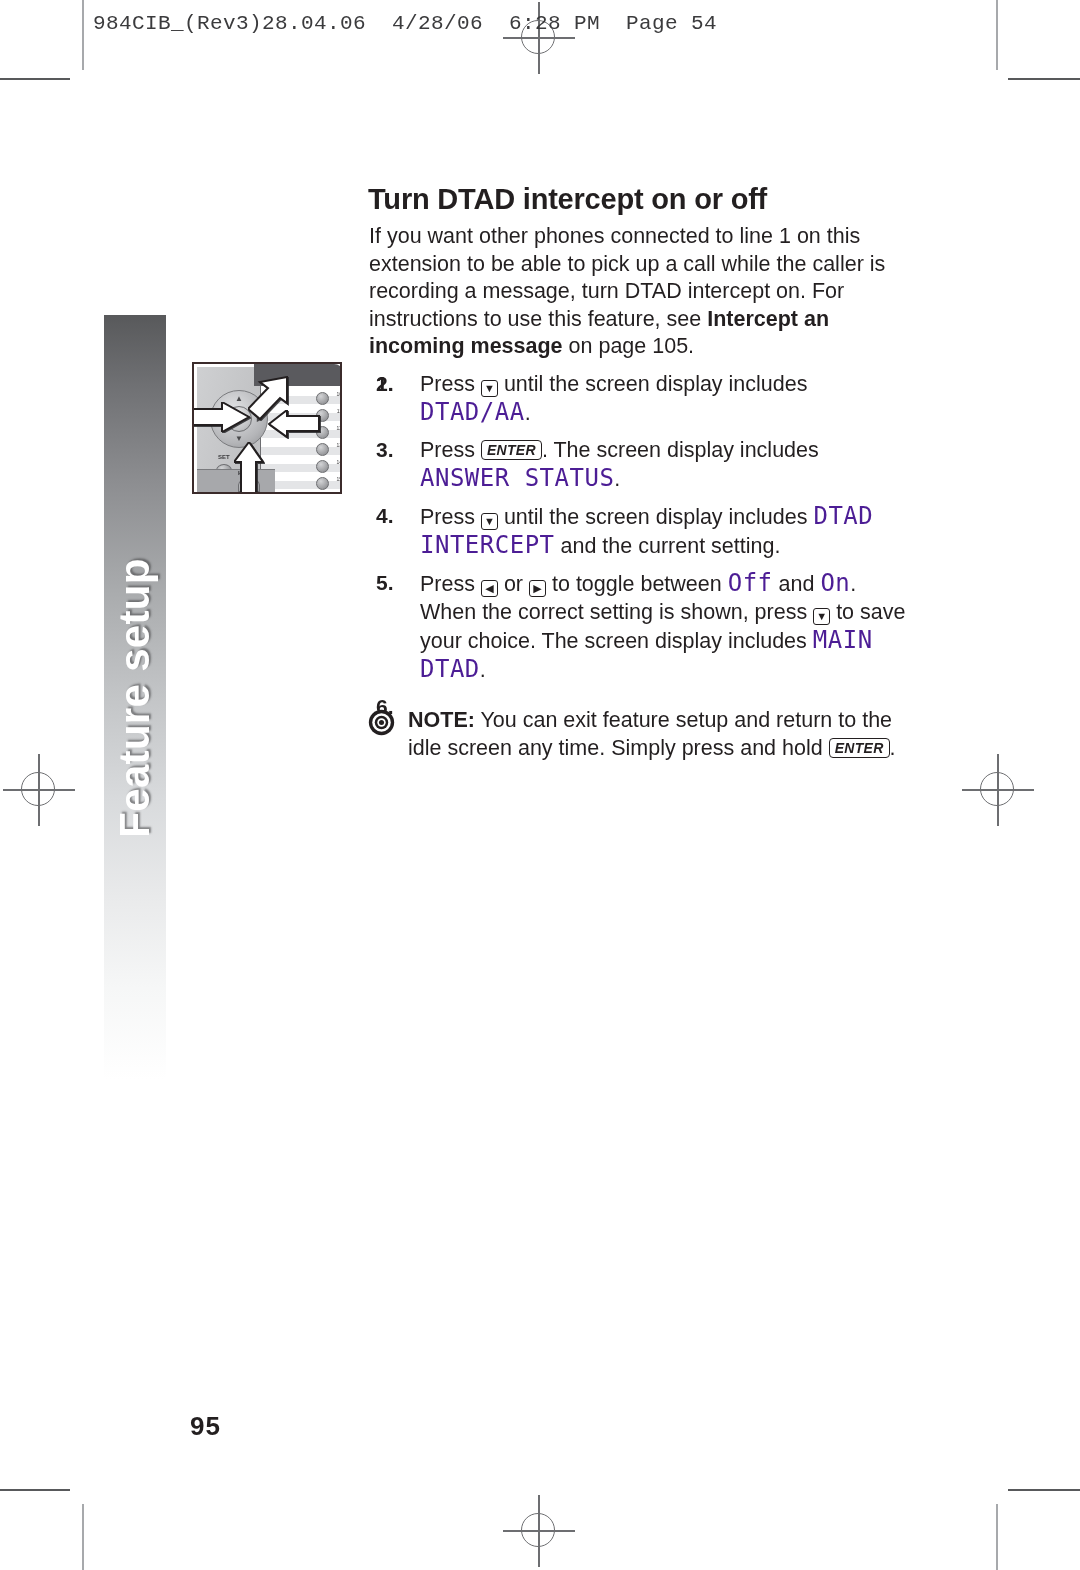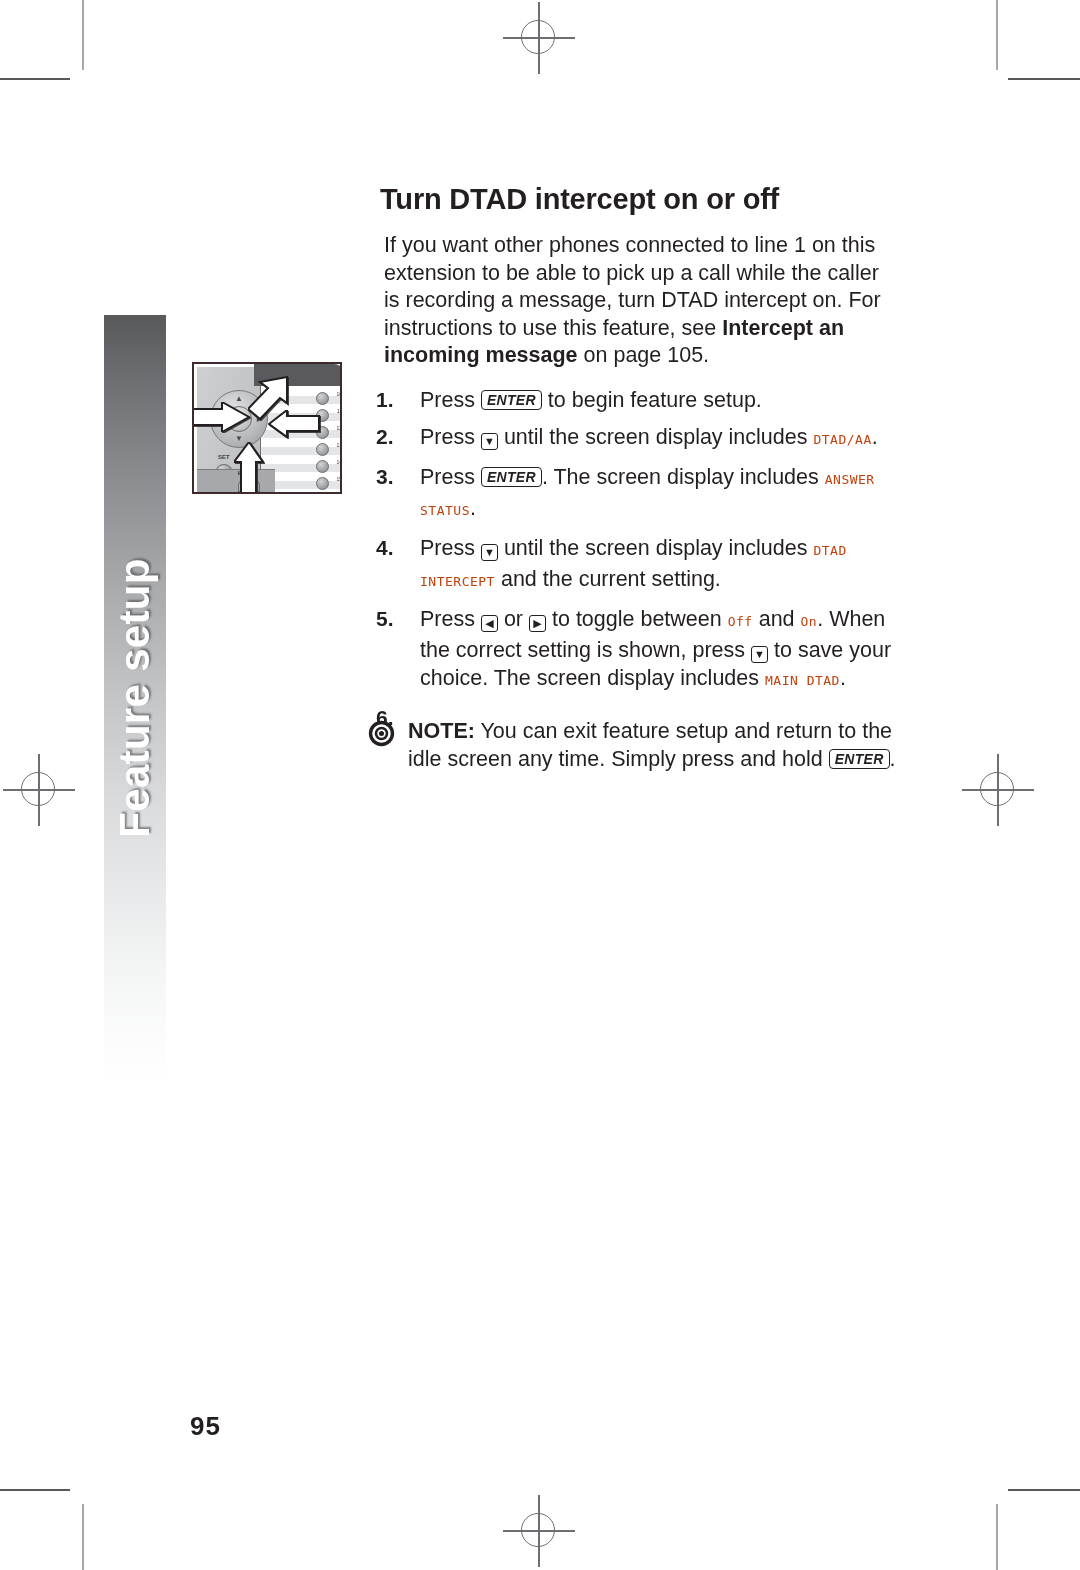--- a/index.html
+++ b/index.html
@@ -264,27 +264,27 @@
   #content {
     position: absolute;
     left: 368px;
     top: 183px;
     width: 540px;
   }
   #heading {
     font-size: 29px;
     font-weight: bold;
     letter-spacing: -0.2px;
-    margin: 0 0 7px 12px;
+    margin: 0 0 7px 0;
     color: #231f20;
   }
   #intro {
     font-size: 21.5px;
     line-height: 27.5px;
-    margin: 16px;
+    margin: 1px;
     color: #231f20;
   }
   #intro b { font-weight: bold; }
 
   ol#steps {
     list-style: none;
     margin: 8px 0 0 0;
     padding: 0;
   }
   ol#steps > li {
@@ -323,23 +323,23 @@
     width: 17px;
     height: 17px;
     line-height: 15px;
     text-align: center;
     font-size: 11px;
     vertical-align: -1px;
     box-sizing: border-box;
   }
   .lcd {
     font-family: "DejaVu Sans Mono", "Liberation Mono", monospace;
-    font-size: 13px;
+    font-size: 24px;
     letter-spacing: 0.5px;
-    color: #c2410c;
+    color: #4c1d95;
   }
 
   
   #note {
     position: relative;
     margin-top: 22px;
     padding-left: 40px;
     font-size: 21.5px;
     line-height: 28px;
     color: #231f20;
@@ -394,20 +394,21 @@
     <div class="rm-v"></div>
       <div class="rm-h"></div>
       <div class="rm-c"></div>
   </div>
   <div class="regmark" style="left:503px; top:2px;">
     <div class="rm-v"></div>
       <div class="rm-h"></div>
       <div class="rm-c"></div>
   </div>
 
+  <div class="scanline">984CIB_(Rev3)28.04.06  4/28/06  6:28 PM  Page 54</div>
 
   <div id="side-tab">
     <div class="tab-text">Feature setup</div>
   </div>
 
   <div id="phone-illustration">
     <div class="ph-body"></div>
     <div class="ph-topbar"></div>
 
     <div class="ph-rightpanel">
@@ -460,21 +461,21 @@
   </div>
 
   <div id="content">
     <h1 id="heading">Turn DTAD intercept on or off</h1>
 
     <p id="intro">
       <span>If you want other phones connected to line 1 on this extension to be able to pick up a call while the caller is recording a message, turn DTAD intercept on.  For instructions to use this feature, see </span><b>Intercept an incoming message</b><span> on page 105.</span>
     </p>
 
     <ol id="steps">
-        <li><span class="num">1.</span><span>Press <span class="key">ENTER</span> to begin feature setup.</span></li>
+        <li><span class="num">1.</span></li>
         <li><span class="num">2.</span><span>Press <span class="keyarrow">▼</span> until the screen display includes <span class="lcd">DTAD/AA</span>.</span></li>
         <li><span class="num">3.</span><span>Press <span class="key">ENTER</span>.  The screen display includes <span class="lcd">ANSWER STATUS</span>.</span></li>
         <li><span class="num">4.</span><span>Press <span class="keyarrow">▼</span> until the screen display includes <span class="lcd">DTAD INTERCEPT</span> and the current setting.</span></li>
         <li><span class="num">5.</span><span>Press <span class="keyarrow">◀</span> or <span class="keyarrow">▶</span> to toggle between <span class="lcd">Off</span> and <span class="lcd">On</span>.  When the correct setting is shown, press <span class="keyarrow">▼</span> to save your choice.  The screen display includes <span class="lcd">MAIN DTAD</span>.</span></li>
         <li><span class="num">6.</span></li>
       </ol>
 
     <div id="note">
       <svg class="note-icon" viewBox="0 0 32 32">
         <circle cx="16" cy="16" r="15" fill="#231f20"></circle>

